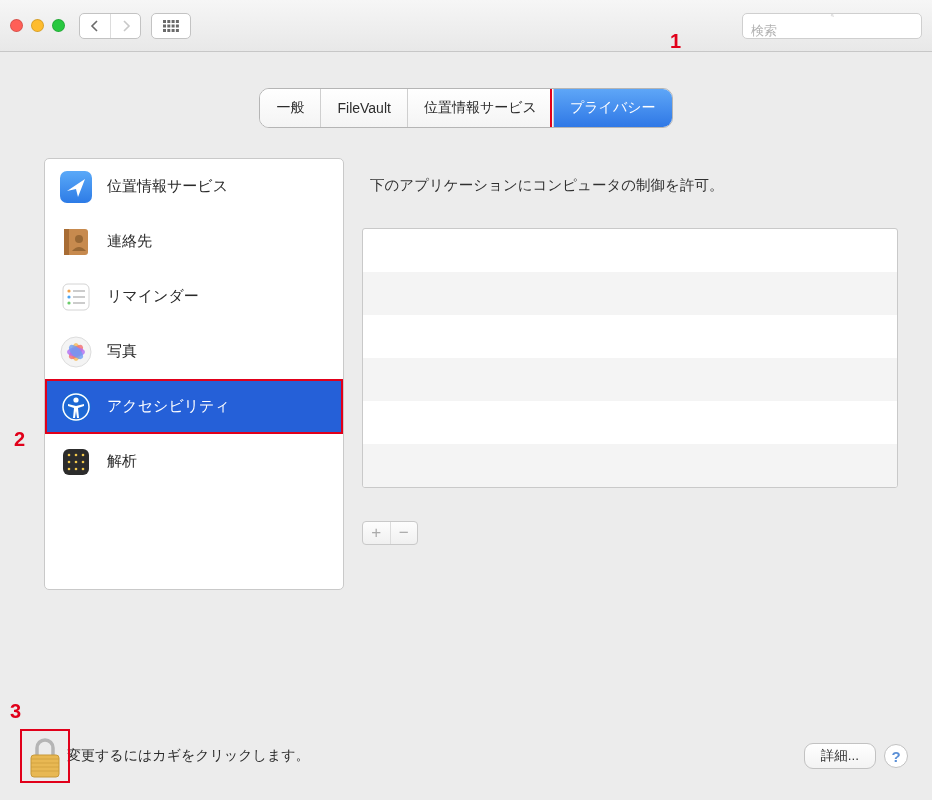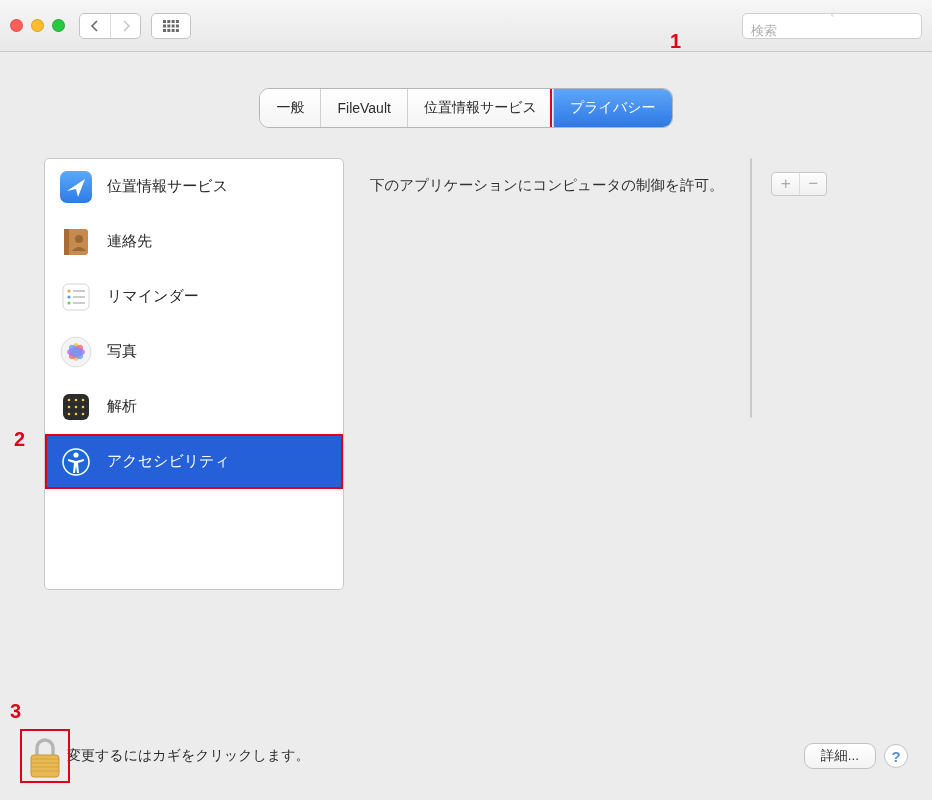--- a/index.html
+++ b/index.html
@@ -171,21 +171,21 @@
     flex-shrink: 0;
   }
   .sidebar-item.selected {
     background: #2560d8;
     color: #fff;
   }
 
   .right-pane {
     flex: 1;
     display: flex;
-    flex-direction: row;
+    flex-direction: column;
     gap: 19px;
   }
   .desc-text {
     font-size: 14.5px;
     color: #303030;
     padding: 18px 8px 14px 8px;
   }
   .app-list {
     background: #fff;
     border: 1px solid #c9c9c9;
@@ -382,50 +382,50 @@
                 <g transform="translate(16 16)">
                   <ellipse rx="4.5" ry="9" fill="#f7b955" opacity="0.8"></ellipse>
                   <ellipse rx="4.5" ry="9" fill="#f26d6d" opacity="0.8" transform="rotate(45)"></ellipse>
                   <ellipse rx="4.5" ry="9" fill="#b16df2" opacity="0.8" transform="rotate(90)"></ellipse>
                   <ellipse rx="4.5" ry="9" fill="#6d9cf2" opacity="0.8" transform="rotate(135)"></ellipse>
                 </g>
               </svg>
           </span>
           <span>写真</span>
         </div>
+        <div class="sidebar-item selected" style="position:relative;">
+          <span class="ann1" style="top:0;left:0;right:0;bottom:0;"></span>
+          <span class="icon">
+            <svg width="32" height="32" viewBox="0 0 32 32">
+                <circle cx="16" cy="16" r="15" fill="#1d68d4"></circle>
+                <circle cx="16" cy="16" r="13" fill="none" stroke="#fff" stroke-width="1.5"></circle>
+                <circle cx="16" cy="9" r="2.6" fill="#fff"></circle>
+                <path d="M8 13 L16 15 L24 13 L24 15 L18 17 L19 27 L17 27 L16 20 L15 27 L13 27 L14 17 L8 15 Z" fill="#fff"></path>
+              </svg>
+          </span>
+          <span>アクセシビリティ</span>
+        </div>
         <div class="sidebar-item">
           <span class="icon">
             <svg width="32" height="32" viewBox="0 0 32 32">
                 <rect x="3" y="3" width="26" height="26" rx="6" fill="#2c2c2c"></rect>
                 <g fill="#f2c84b">
                   <circle cx="9" cy="9" r="1.3"></circle>
                   <circle cx="16" cy="9" r="1.3"></circle>
                   <circle cx="23" cy="9" r="1.3"></circle>
                   <circle cx="9" cy="16" r="1.3"></circle>
                   <circle cx="16" cy="16" r="1.3"></circle>
                   <circle cx="23" cy="16" r="1.3"></circle>
                   <circle cx="9" cy="23" r="1.3"></circle>
                   <circle cx="16" cy="23" r="1.3"></circle>
                   <circle cx="23" cy="23" r="1.3"></circle>
                 </g>
               </svg>
           </span>
           <span>解析</span>
-        </div>
-        <div class="sidebar-item selected" style="position:relative;">
-          <span class="ann1" style="top:0;left:0;right:0;bottom:0;"></span>
-          <span class="icon">
-            <svg width="32" height="32" viewBox="0 0 32 32">
-                <circle cx="16" cy="16" r="15" fill="#1d68d4"></circle>
-                <circle cx="16" cy="16" r="13" fill="none" stroke="#fff" stroke-width="1.5"></circle>
-                <circle cx="16" cy="9" r="2.6" fill="#fff"></circle>
-                <path d="M8 13 L16 15 L24 13 L24 15 L18 17 L19 27 L17 27 L16 20 L15 27 L13 27 L14 17 L8 15 Z" fill="#fff"></path>
-              </svg>
-          </span>
-          <span>アクセシビリティ</span>
         </div>
       </div>
     </div>
 
     <div class="right-pane">
       <div class="desc-text">下のアプリケーションにコンピュータの制御を許可。</div>
       <div class="app-list">
         <div class="app-row"></div>
         <div class="app-row"></div>
         <div class="app-row"></div>

